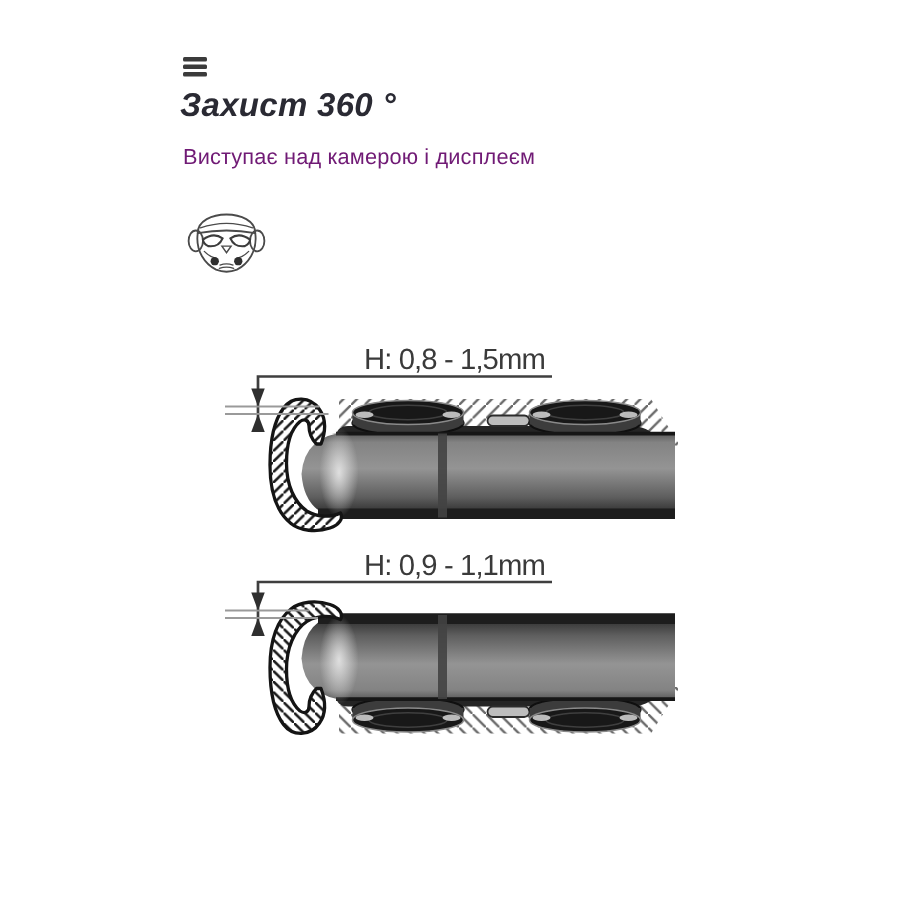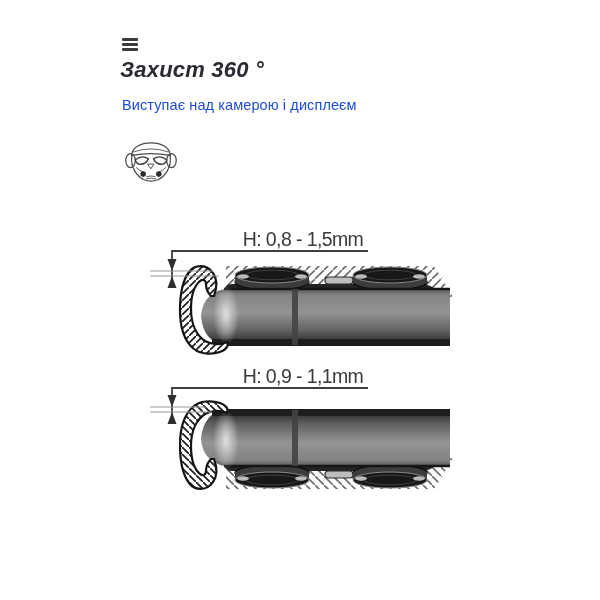--- a/index.html
+++ b/index.html
@@ -12,21 +12,21 @@
   .menu{position:absolute;left:122px;top:38px;width:16px;cursor:pointer;}
   .menu .bar{height:2.6px;background:#3b3b3b;margin-bottom:2.6px;border-radius:1px;}
   
   .title{
     position:absolute;left:120px;top:57px;
     font-size:22px;font-weight:700;font-style:italic;
     color:#2a2a33;letter-spacing:.2px;white-space:nowrap;
   }
   .subtitle{
     position:absolute;left:122px;top:97px;
-    font-size:14.5px;color:#1d4ed8;letter-spacing:.1px;white-space:nowrap;
+    font-size:14.5px;color:#701a75;letter-spacing:.1px;white-space:nowrap;
   }
   .helmet{position:absolute;left:123px;top:131px;}
   .diagram-svg{position:absolute;left:0;top:0;}
   .dim-label{
     font-family:"Liberation Sans", sans-serif;
     font-size:19.5px;fill:#3a3a3a;letter-spacing:-0.6px;
   }
 </style>
 </head>
 <body>

